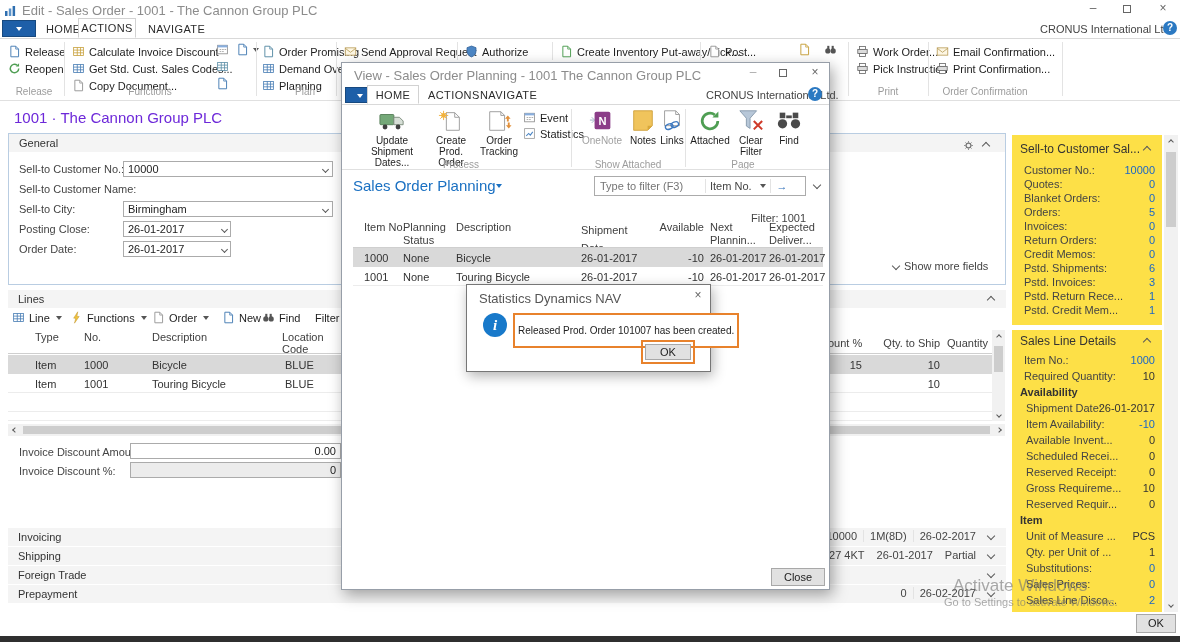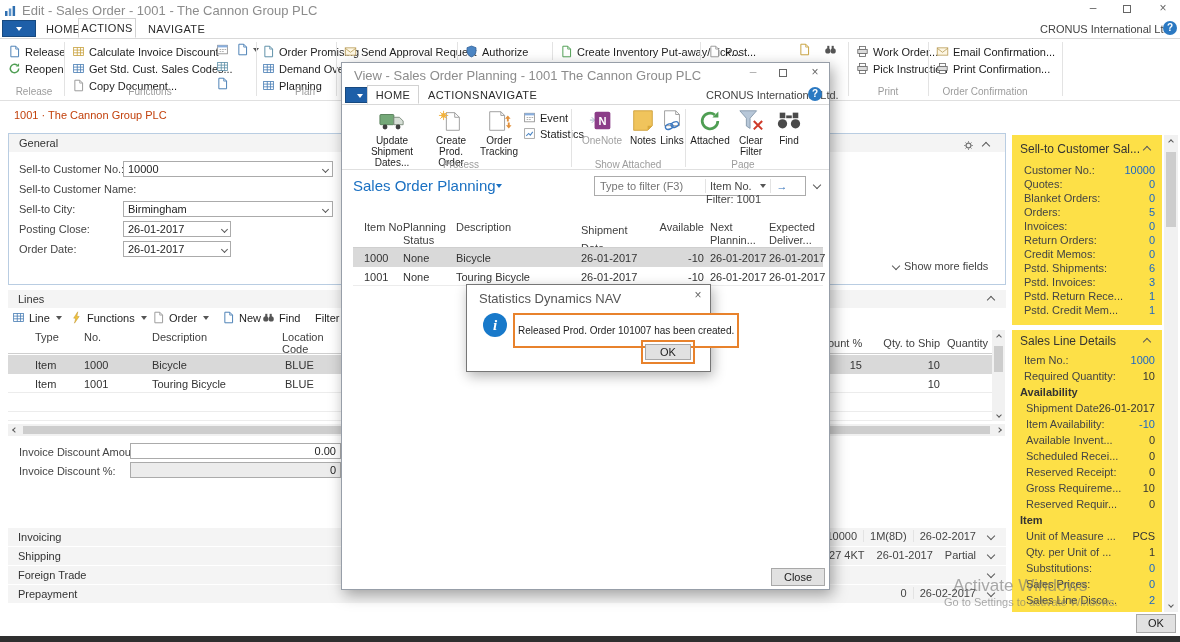--- a/index.html
+++ b/index.html
@@ -21,21 +21,21 @@
   .maxbox{display:inline-block;width:8px;height:8px;border:1px solid #666}
   .appbtn{background:#1e5fa8;color:#fff;text-align:center;border:1px solid #17497f}
   .tab{font-size:11px;color:#2b2b2b;letter-spacing:.4px}
   .tabactive{border:1px solid #d2d2d2;border-bottom-color:#fff;background:#fff;text-align:center;line-height:19px}
   .help{width:14px;height:14px;border-radius:50%;background:#2b79c2;color:#fff;font-size:10px;font-weight:bold;text-align:center;line-height:14px}
   
   .ri{display:flex;align-items:center;gap:4px;height:15px;white-space:nowrap;color:#1e1e1e}
   .vsep{width:1px;background:#e3e3e3}
   .glab{font-size:10px;color:#9c9c9c;transform:translateX(-50%);white-space:nowrap}
   
-  .ptitle{font-size:11px;color:#c2410c}
+  .ptitle{font-size:15px;color:#6d28d9}
   .box{border:1px solid #b9cde2}
   .secthdr{background:#f4f4f4;color:#333;line-height:18px;padding-left:10px;font-size:11px}
   .flbl{color:#444}
   .fldw{display:flex;border:1px solid #ababab;background:#fff;height:16px;align-items:center}
   .fldw input{border:0;outline:0;width:100%;height:14px;font:11px "Liberation Sans",sans-serif;padding:0 4px;background:transparent;color:#222}
   .fldw.num input{text-align:right}
   .fldw.dis{background:#ececec}
   .dd{width:13px;display:flex;justify-content:center;align-items:center;height:100%}
   
   .gh{color:#404040}
@@ -658,21 +658,21 @@
   </div>
   <div class="a fltgrp" style="left:252px;top:113px;width:212px">
     <input placeholder="Type to filter (F3)" style="">
     <span class="vsep" style="height:14px"></span>
     <span style="padding:0 4px;color:#444;white-space:nowrap">Item No.</span>
     <span class="tri" style="margin:0 4px"></span>
     <span class="vsep" style="height:14px"></span>
     <span class="arrbtn" style="padding:0 6px">→</span>
   </div>
   <div class="a cvd" style="left:472px;top:119px"></div>
-  <div class="a nw" style="left:364px;top:130px;width:100px;color:#444">Filter: 1001</div>
+  <div class="a nw" style="left:364px;top:149px;width:100px;text-align:right;color:#444">Filter: 1001</div>
 
   <div class="a gh" style="left:22px;top:158px;width:42px">Item No.</div>
   <div class="a gh" style="left:61px;top:158px;width:48px;line-height:13px">Planning Status</div>
   <div class="a gh" style="left:114px;top:158px;width:120px">Description</div>
   <div class="a gh" style="left:239px;top:158px;width:60px;line-height:18px">Shipment Date</div>
   <div class="a gh" style="left:306px;top:158px;width:56px;text-align:right">Available</div>
   <div class="a gh" style="left:368px;top:158px;width:52px;line-height:13px">Next Plannin...</div>
   <div class="a gh" style="left:427px;top:158px;width:56px;line-height:13px">Expected Deliver...</div>
   <div class="a" style="left:11px;top:184px;width:470px;height:1px;background:#cfcfcf"></div>
 

